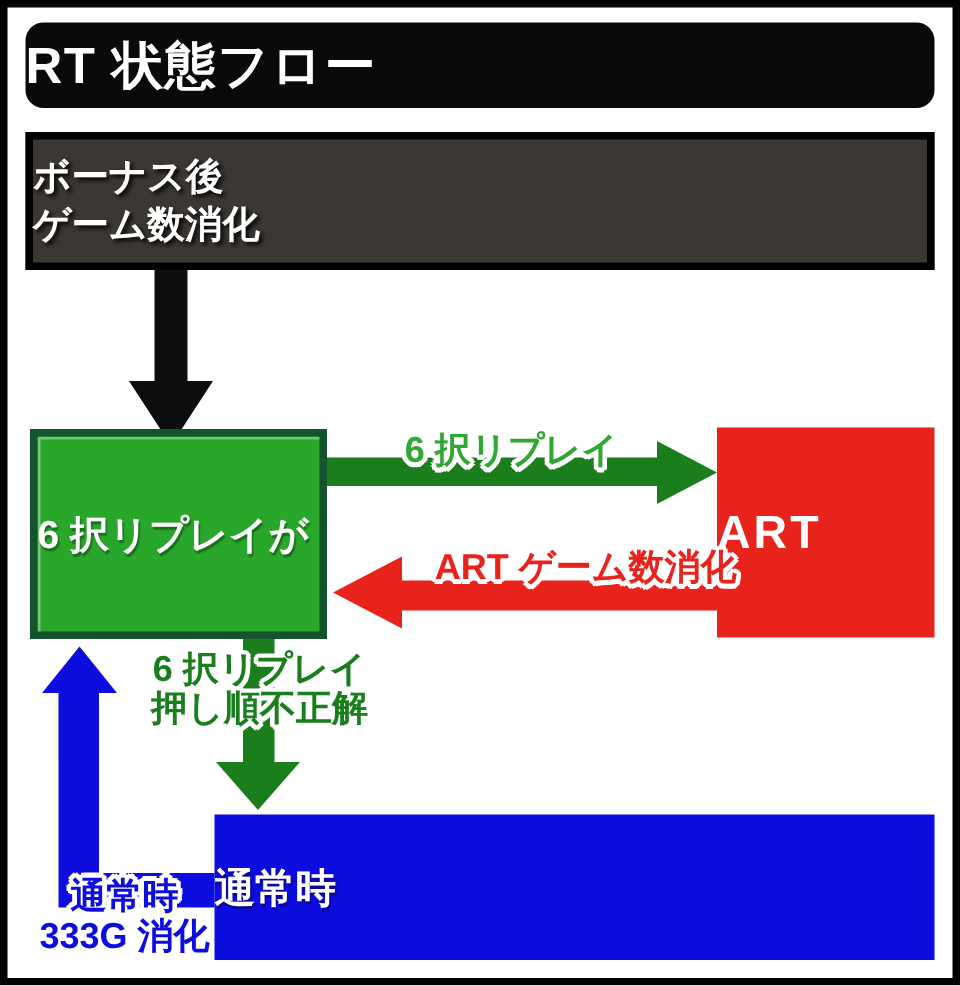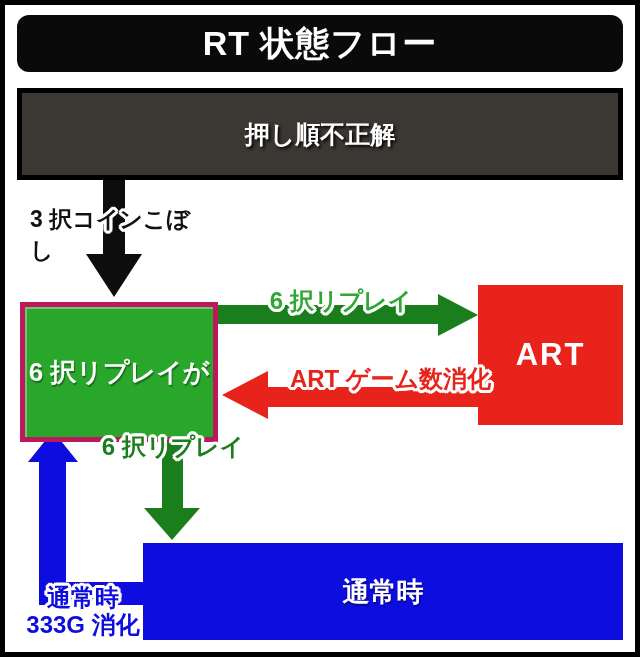--- a/index.html
+++ b/index.html
@@ -2,33 +2,33 @@
 <html><head>
 <meta charset="utf-8">
 <style>
   html,body{margin:0;padding:0;background:#fff;}
   .stage{
     position:relative;width:640px;height:657px;background:#ffffff;overflow:hidden;
     font-family:"Liberation Sans","DejaVu Sans",sans-serif;font-weight:bold;
   }
   .frame{position:absolute;inset:0;border:5px solid #000;pointer-events:none;z-index:9;}
   .abs{position:absolute;box-sizing:border-box;}
-  .flexc{display:flex;flex-direction:column;align-items:center;justify-content:center;text-align:center;}
+  .flexc{display:flex;flex-direction:column;align-items:flex-start;justify-content:center;text-align:center;}
 
   .header{
     left:17px;top:15px;width:606px;height:57px;background:#0a0a0a;border-radius:12px;
     color:#fff;font-size:34px;letter-spacing:1px;z-index:3;
   }
   .dark-box{
     left:17px;top:88px;width:606px;height:92px;background:#3b3733;border:5px solid #000;
     color:#fff;font-size:25px;line-height:32px;z-index:3;
     text-shadow:2px 2px 3px rgba(0,0,0,0.9);
   }
   .green-box{
-    left:20px;top:302px;width:198px;height:140px;background:#28a72b;border:5px solid #be185d;
+    left:20px;top:286px;width:198px;height:140px;background:#28a72b;border:5px solid #14532d;
     box-shadow:inset 2px 2px 0 rgba(255,255,255,0.35);
     color:#fff;z-index:3;text-shadow:1px 2px 1px rgba(0,0,0,0.35);
   }
   .green-box .l1,.green-box .l2{font-size:26px;line-height:30px;}
   .green-box .l3{font-size:20px;line-height:26px;}
   .art-box{
     left:478px;top:285px;width:145px;height:140px;background:#e8231c;
     color:#fff;font-size:31px;letter-spacing:2px;z-index:3;
   }
   .blue-box{
@@ -62,49 +62,48 @@
     <polygon fill="#e8231c" points="478,387 268,387 268,371 222,395 268,419 268,407 478,407"></polygon>
     <polygon fill="#1b7e1d" points="162,425 183,425 183,508 200,508 172,540 144,508 162,508"></polygon>
     <polygon fill="#0d0de0" points="53,431 78,462 66,462 66,582 143,582 143,605 39,605 39,462 28,462"></polygon>
   </svg>
 
   <div class="abs header flexc">
     <span>RT 状態フロー</span>
   </div>
 
   <div class="abs dark-box flexc">
-    <div>押し順不正解</div>
+    <div>ボーナス後</div>
+    <div>ゲーム数消化</div>
   </div>
 
   <div class="abs green-box flexc">
     <div class="l1">6 択リプレイが</div>
   </div>
 
   <div class="abs art-box flexc">
     <span>ART</span>
   </div>
 
   <div class="abs blue-box flexc">
     <span>通常時</span>
   </div>
 
-  <div class="label coin-label ow">
-    <span>3 択コインこぼし</span>
-  </div>
 
   <div class="label push-correct ow">
     <div>6 択リプレイ</div>
   </div>
 
   <div class="label art-games ow">
     <div>ART ゲーム数消化</div>
   </div>
 
   <div class="label push-wrong ow">
     <div>6 択リプレイ</div>
+    <div>押し順不正解</div>
   </div>
 
   <div class="label normal-return ow">
     <div>通常時</div>
     <div>333G 消化</div>
   </div>
 
   <div class="frame"></div>
 </div>
 

